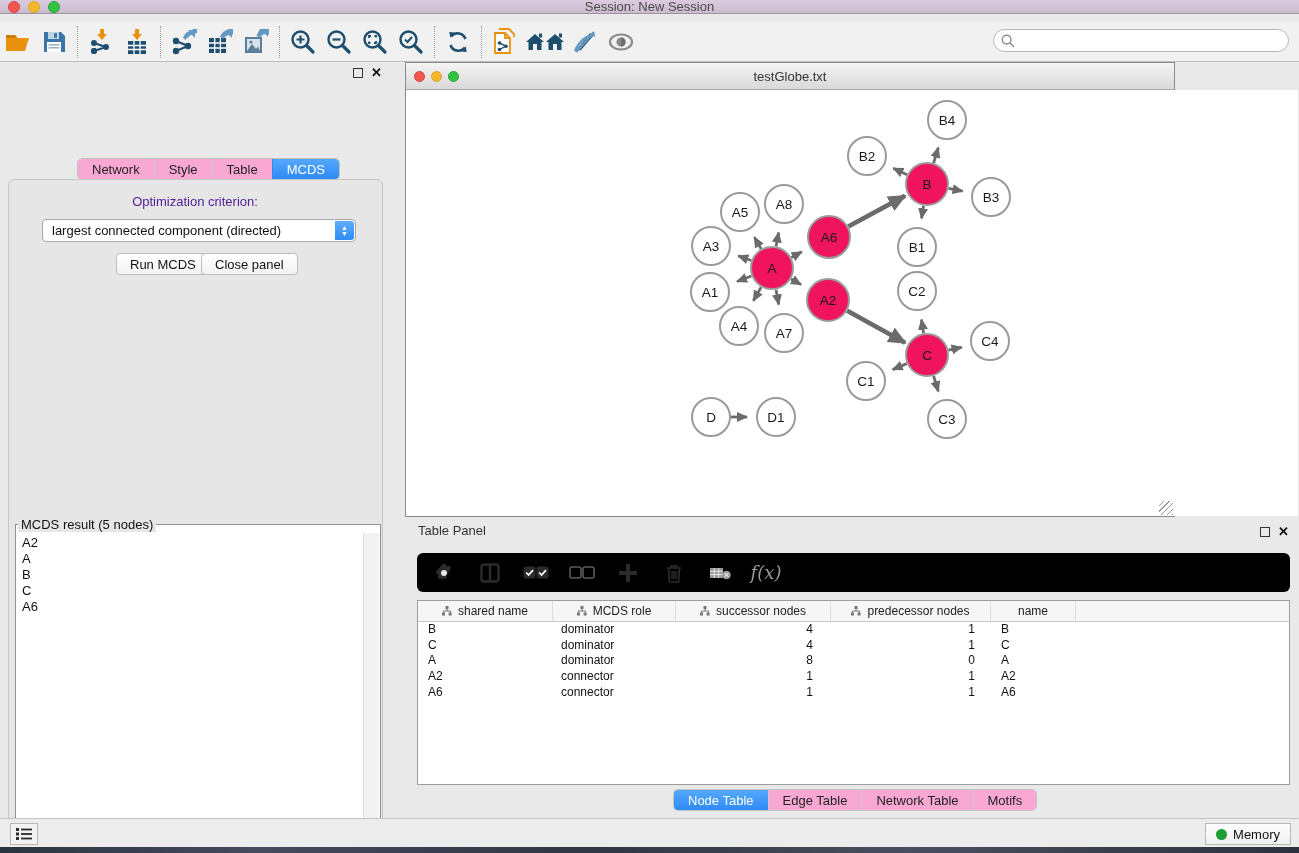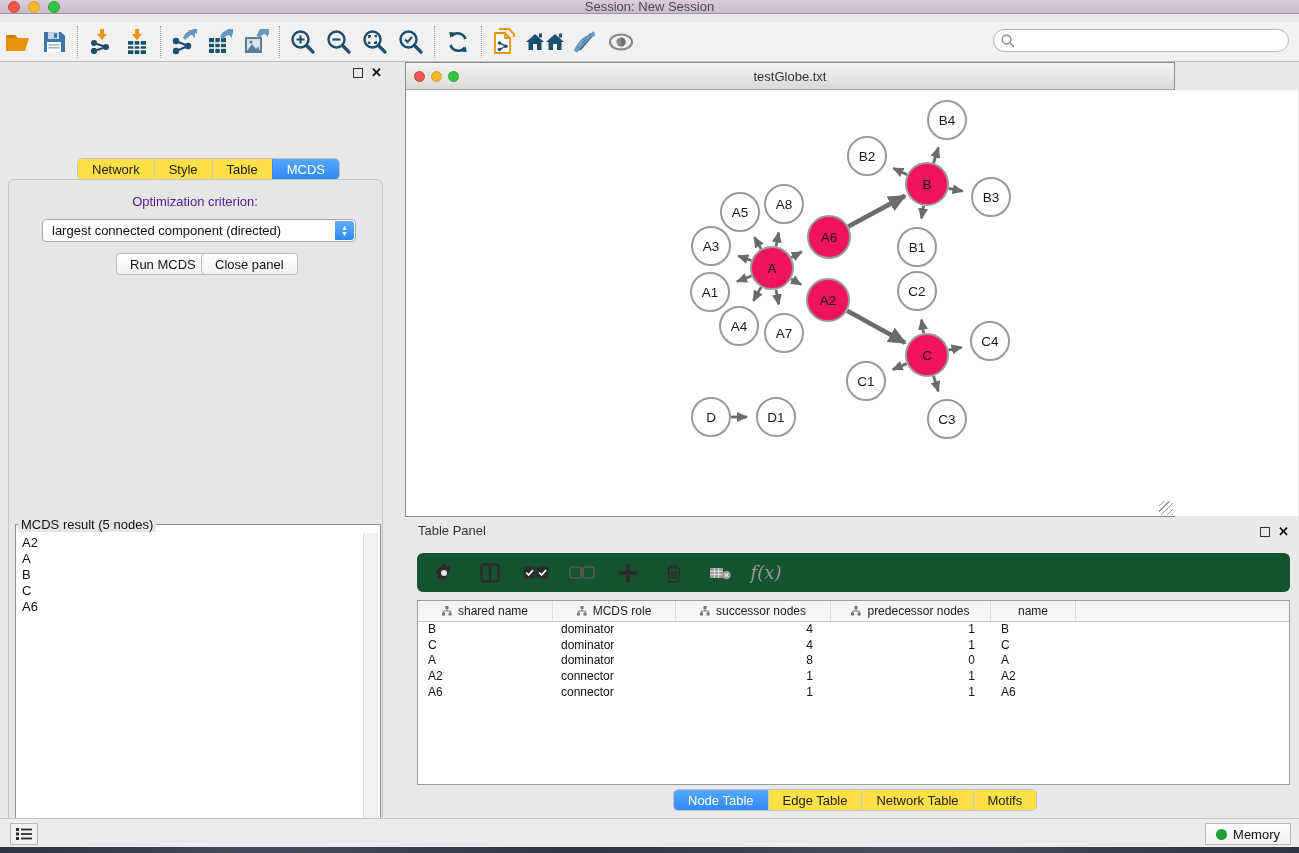--- a/index.html
+++ b/index.html
@@ -30,21 +30,21 @@
   
   .cpanel { left:0; top:62px; width:390px; height:756px; background:#e9e9e9; }
   .panel-title-row { height:26px; display:flex; align-items:center; padding:0 10px; }
   .panel-title { color:#333; font-size:13px; }
   .panel-winbtns { position:absolute; right:8px; top:6px; display:flex; gap:8px; align-items:center;}
   .float-btn { width:10px; height:10px; border:1.5px solid #333; background:transparent; }
   .close-btn { font-weight:bold; color:#111; font-size:13px; line-height:10px; }
 
   .seg-tabs { display:flex; height:22px; background:#fff; border:1px solid #c3c3c3; border-radius:5px; overflow:hidden; }
   .seg-tab { display:flex; align-items:center; justify-content:center; padding:0 14px; font-size:13px; color:#222;
-    border-left:1px solid #c9c9c9; background:#fde047; cursor:default; }
+    border-left:1px solid #c9c9c9; background:#f9a8d4; cursor:default; }
   .seg-tab:first-child { border-left:none; }
   .seg-tab.active { background:linear-gradient(#55a8fc,#2e8bf5); color:#fff; border-left-color:#2e8bf5; }
   .cp-tabs { left:77px; top:96px; }
 
   .cp-inner { left:8px; top:117px; width:375px; height:689px; background:#e6e6e6;
     border:1px solid #c6c6c6; border-radius:6px; }
   .opt-label { left:0; top:132px; width:390px; text-align:center; color:#4c1d95; }
   .opt-select { left:42px; top:157px; width:314px; height:23px; background:#fff; border:1px solid #a9a9a9;
     border-radius:4px; display:flex; align-items:center; padding-left:9px; color:#111; }
   .opt-stepper { position:absolute; right:1px; top:1px; bottom:1px; width:19px; border-radius:0 3px 3px 0;
@@ -67,21 +67,21 @@
   .net-titlebar { height:27px; background:linear-gradient(#f4f4f4,#d9d9d9); border-bottom:1px solid #a8a8a8;
     display:flex; align-items:center; position:relative; }
   .net-tl { width:11px; height:11px; border-radius:50%; }
   .net-title { position:absolute; left:0; right:0; text-align:center; color:#333; font-size:13px; }
   .net-canvas { position:absolute; left:0; top:27px; width:892px; height:426px; background:#fff; }
   .resize-grip { position:absolute; right:1px; bottom:1px; width:14px; height:14px;
     background:repeating-linear-gradient(135deg, transparent 0 3px, #9a9a9a 3px 4px); }
 
   
   .tpanel { left:405px; top:517px; width:894px; height:301px; background:#e9e9e9; }
-  .tp-toolbar { left:12px; top:36px; width:873px; height:39px; background:#14532d; border-radius:6px;
+  .tp-toolbar { left:12px; top:36px; width:873px; height:39px; background:#000000; border-radius:6px;
     display:flex; align-items:center; padding-left:10px; gap:12px; }
   .tp-btn { width:34px; height:32px; display:flex; align-items:center; justify-content:center; }
   .fx { font-family:"DejaVu Serif", serif; font-style:italic; font-size:18px; color:#9a9a9a; }
 
   .ntable { left:12px; top:83px; width:873px; height:185px; background:#fff; border:1px solid #9d9d9d; overflow:hidden; }
   .thead { display:grid; grid-template-columns:135px 123px 155px 160px 85px 1fr; height:21px;
     background:#f6f6f6; border-bottom:1px solid #c9c9c9; }
   .th { display:flex; align-items:center; justify-content:center; gap:6px; font-size:12px; color:#222;
     border-right:1px solid #dcdcdc; overflow:hidden; white-space:nowrap; }
   .tr { display:grid; grid-template-columns:135px 123px 155px 160px 85px 1fr; height:15.7px; }

